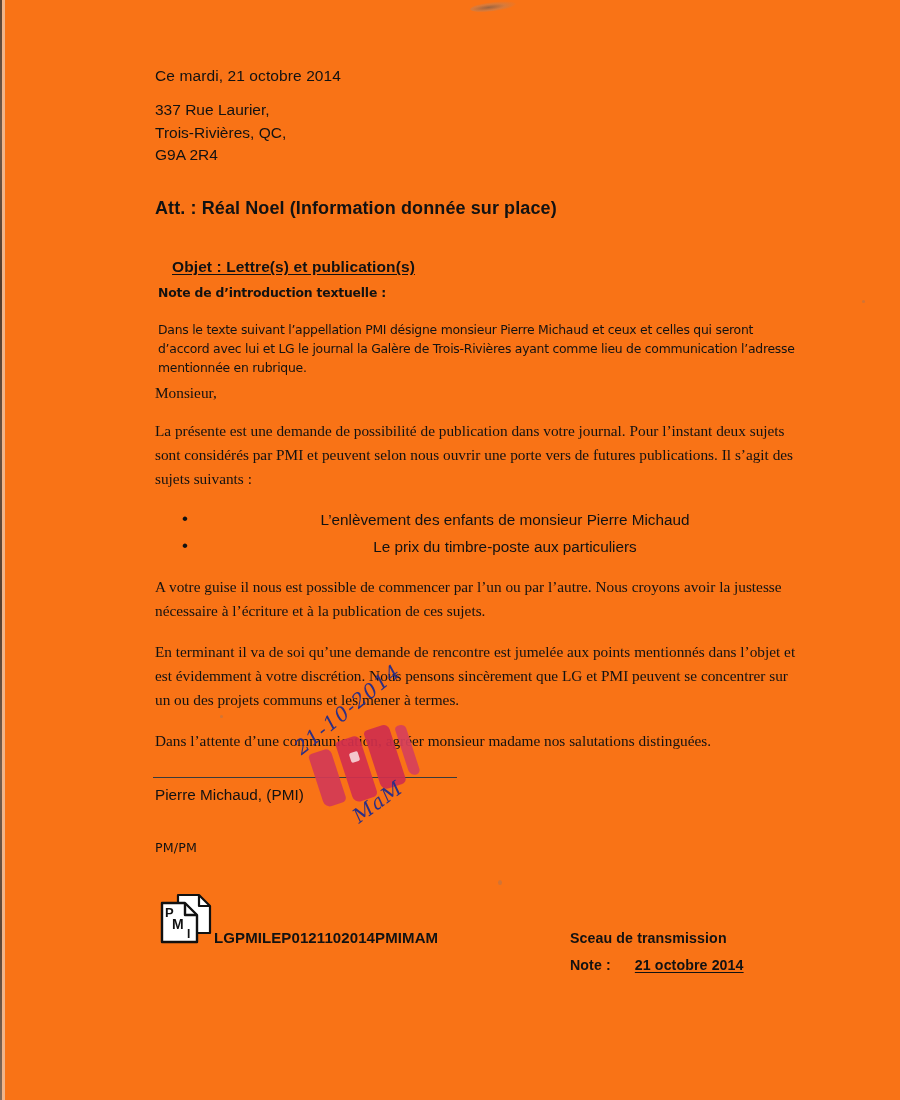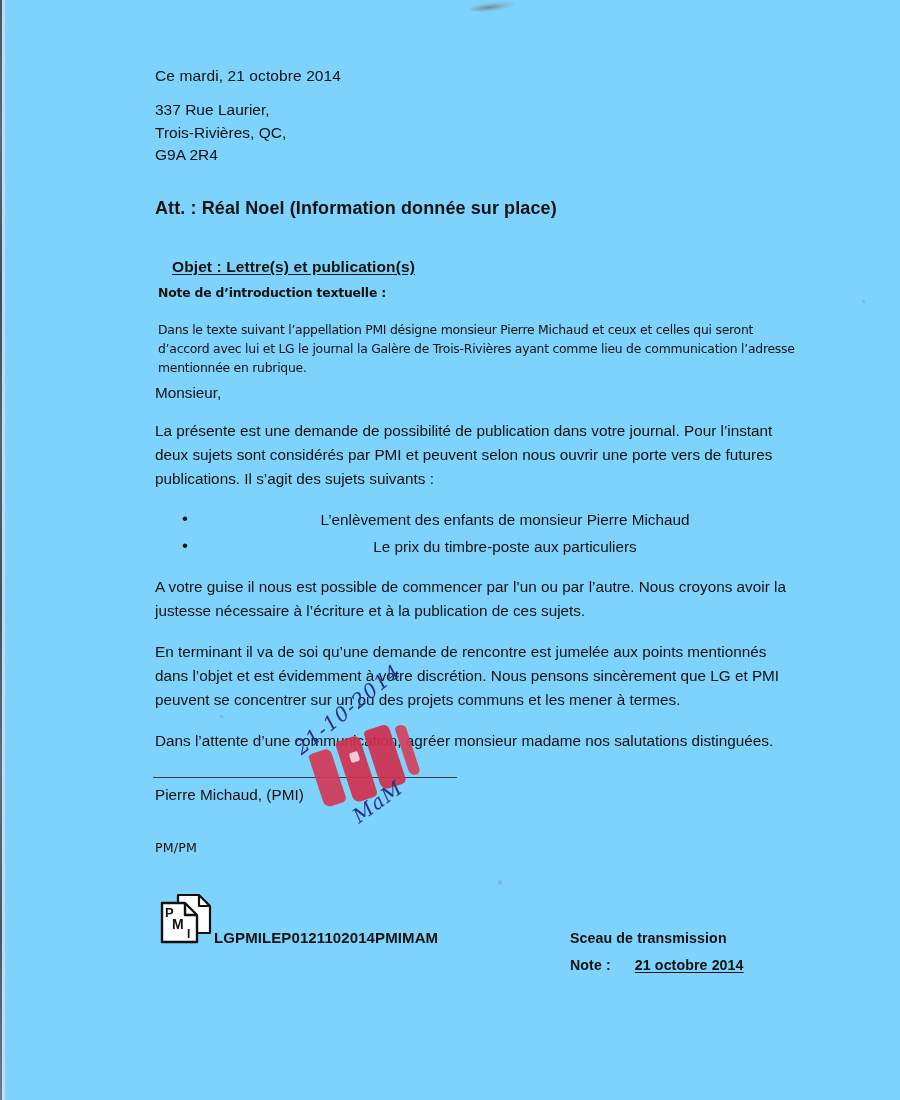--- a/index.html
+++ b/index.html
@@ -11,21 +11,21 @@
 
   body {
     font-family: "Liberation Sans", sans-serif;
     -webkit-font-smoothing: antialiased;
   }
 
   #page {
     position: relative;
     width: 900px;
     height: 1100px;
-    background: #7dd3fc;
+    background: #f97316;
     overflow: hidden;
     color: #121212;
   }
 
   
   .scan-edge-left {
     position: absolute;
     left: 0;
     top: 0;
     width: 2px;
@@ -112,21 +112,21 @@
     letter-spacing: -.25px;
     width: 648px;
   }
 
   .body-wrap {
     left: 155px; top: 381px;
     width: 652px;
     font-size: 15.3px;
     line-height: 24px;
   }
-  .body-wrap p { margin: 0 4px 17px 0; }
+  .body-wrap p { margin: 0 4px 17px 0; font-family: Liberation Serif, serif; }
   .body-wrap p.tight { margin-bottom: 14px; }
 
   ul.subjects {
     margin: 0 0 16px 0;
     padding: 0 0 0 48px;
     list-style: none;
     text-align: center;
   }
   ul.subjects li {
     position: relative;

